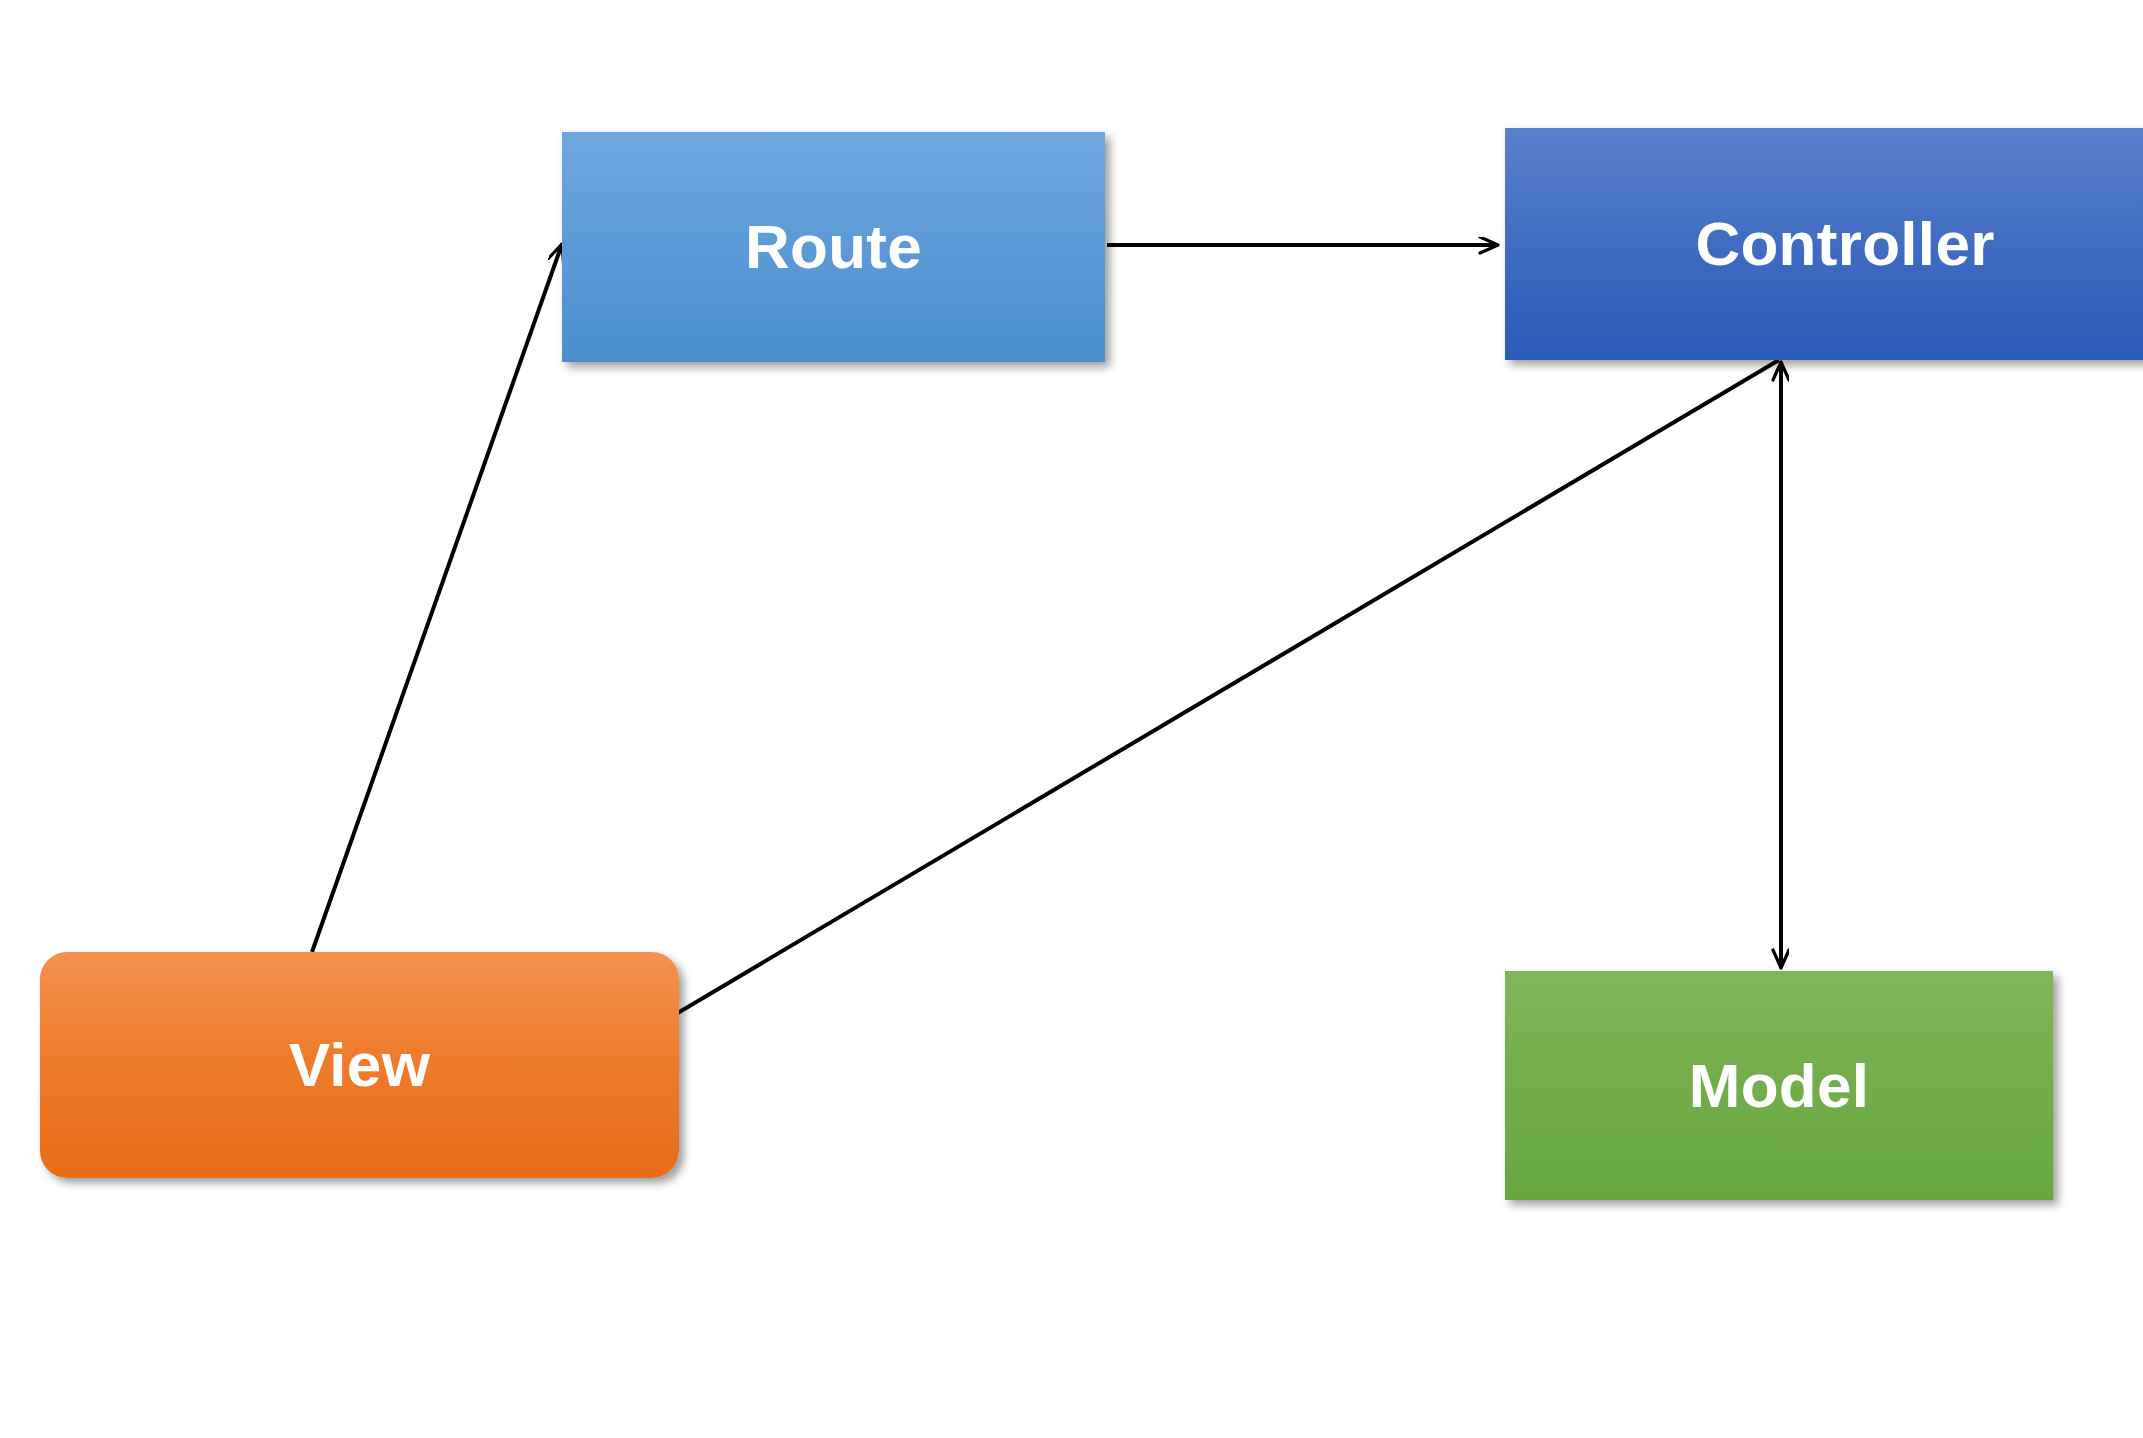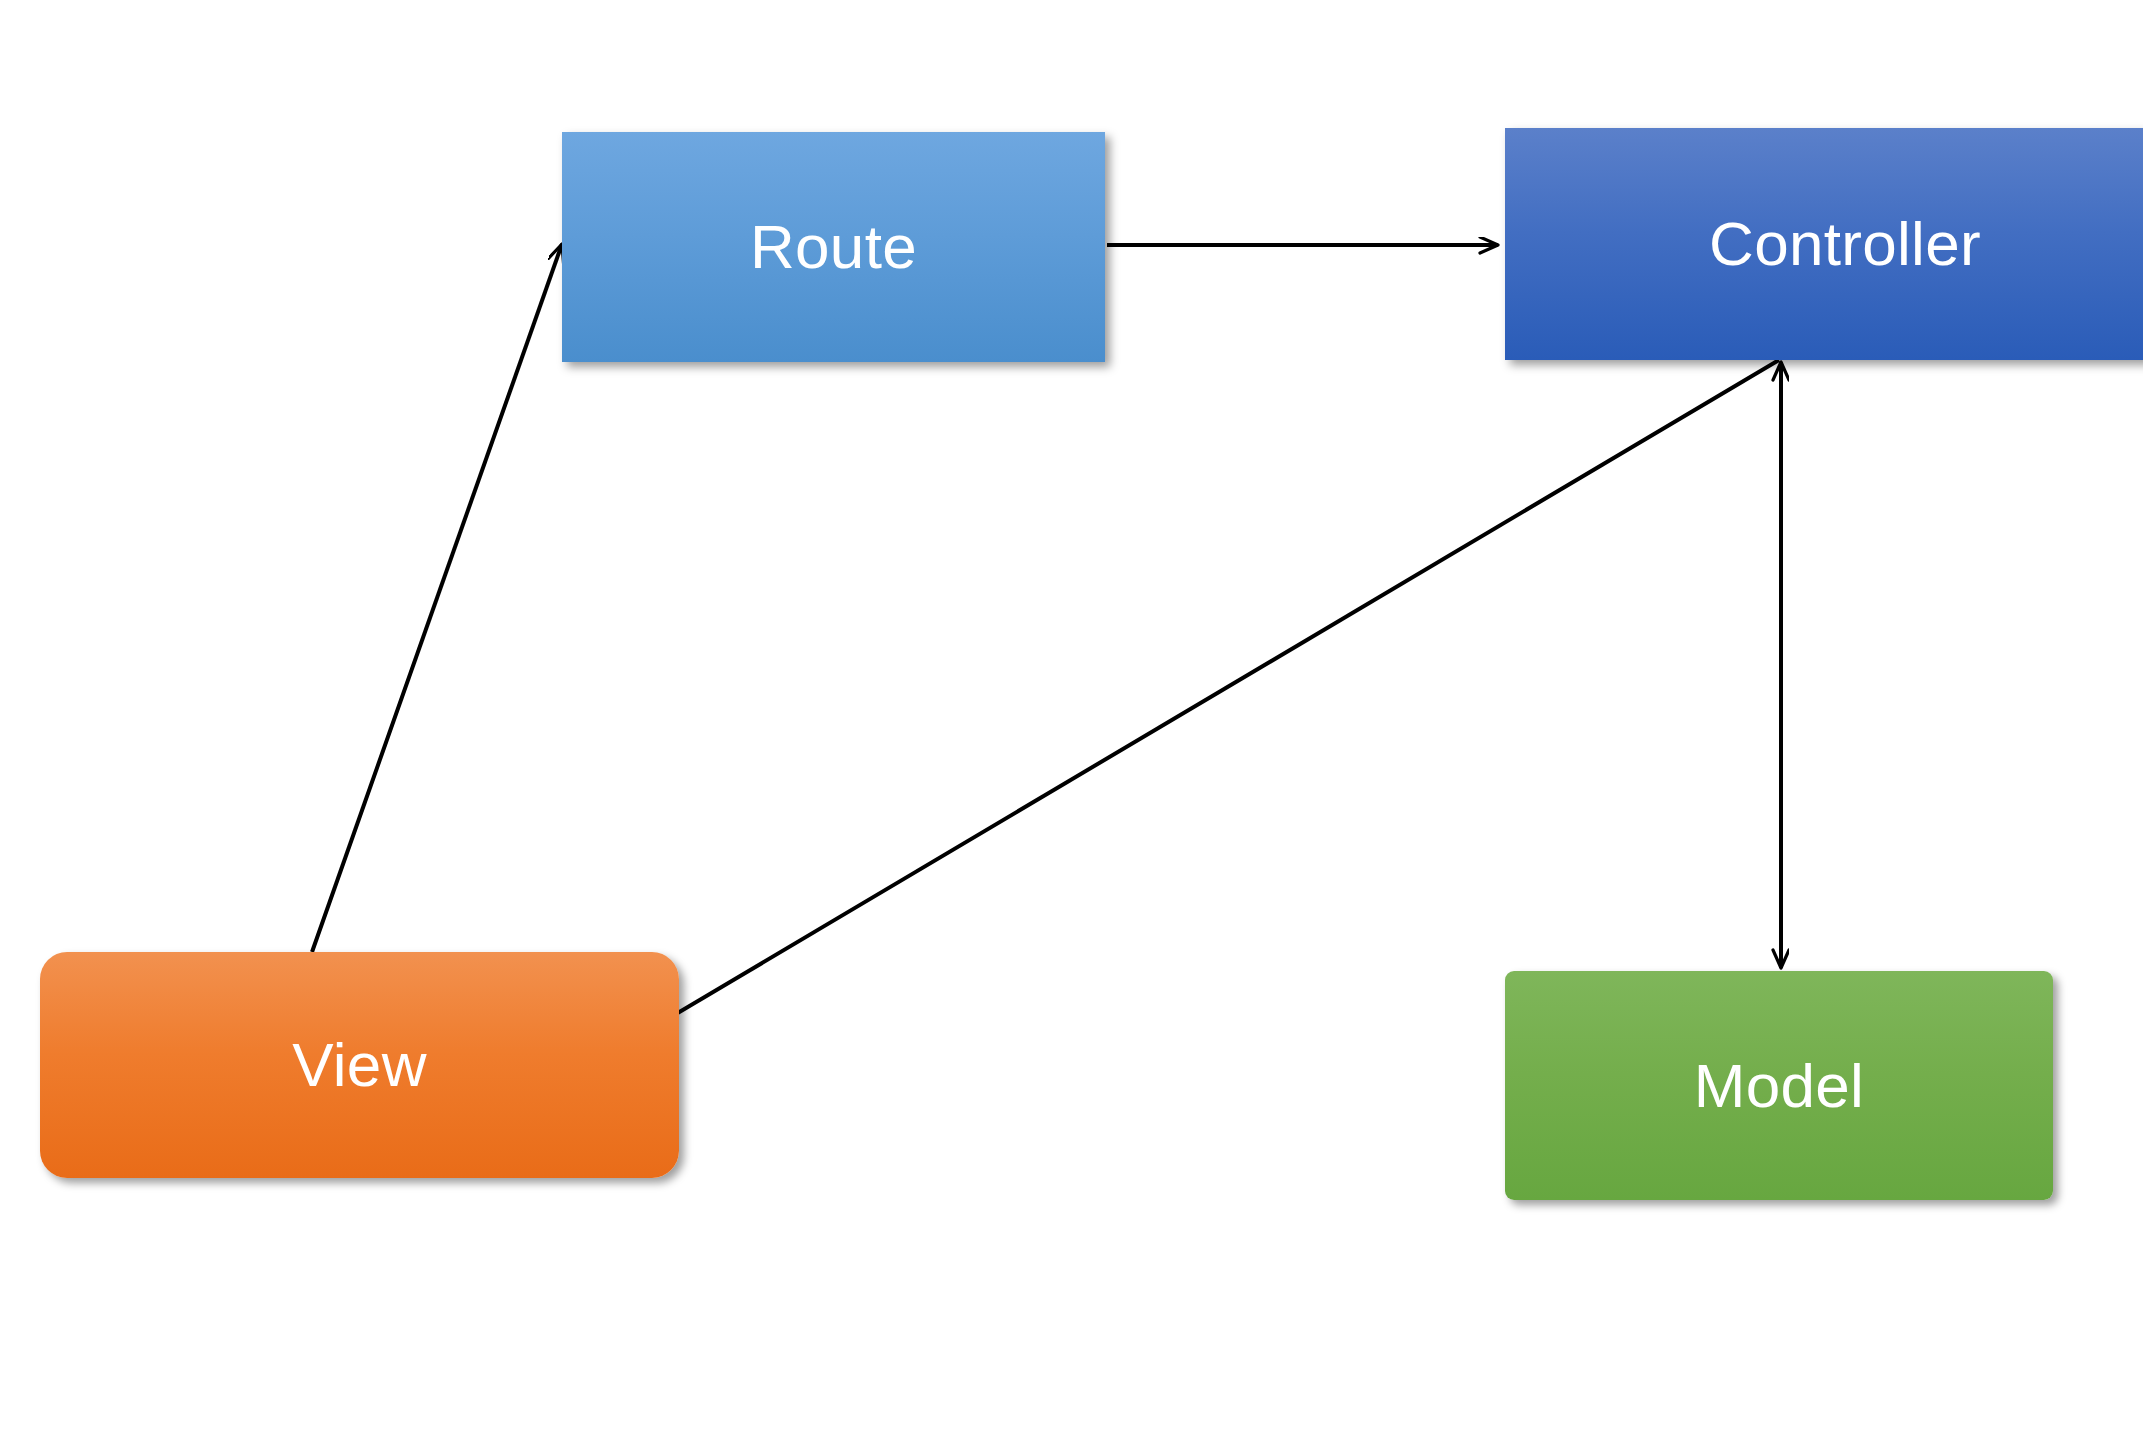--- a/index.html
+++ b/index.html
@@ -31,21 +31,21 @@
     display: flex;
     align-items: center;
     justify-content: center;
     box-sizing: border-box;
     box-shadow: 5px 5px 9px rgba(0,0,0,0.38);
     z-index: 2;
   }
   .node-label {
     color: #ffffff;
     font-family: "Liberation Sans", sans-serif;
-    font-weight: 400;
+    font-weight: 700;
     font-size: 62px;
     line-height: 1;
     letter-spacing: 0.3px;
     white-space: nowrap;
     user-select: none;
   }
   
   #node-route {
     left: 562px; top: 132px; width: 543px; height: 230px;
     background: linear-gradient(to bottom, #6ea7e0 0%, #5e9cd8 45%, #4a8ecd 100%);
@@ -55,21 +55,20 @@
     background: linear-gradient(to bottom, #5b80ca 0%, #426eC2 45%, #2a5cb8 100%);
   }
   #node-view {
     left: 40px; top: 952px; width: 639px; height: 226px;
     background: linear-gradient(to bottom, #f2914f 0%, #ef7c2d 45%, #e96c18 100%);
     border-radius: 27px;
   }
   #node-model {
     left: 1505px; top: 971px; width: 548px; height: 229px;
     background: linear-gradient(to bottom, #7fb65a 0%, #74ae4c 45%, #67a740 100%);
-    border-radius: 9px;
   }
 </style>
 </head>
 <body>
 
 <div id="canvas">
 
   <svg id="edges" viewBox="0 0 2143 1438" width="2143" height="1438" xmlns="http://www.w3.org/2000/svg">
     <defs>
       <marker id="arrow-open" markerWidth="22" markerHeight="22" refX="20" refY="8" orient="auto" markerUnits="userSpaceOnUse">

